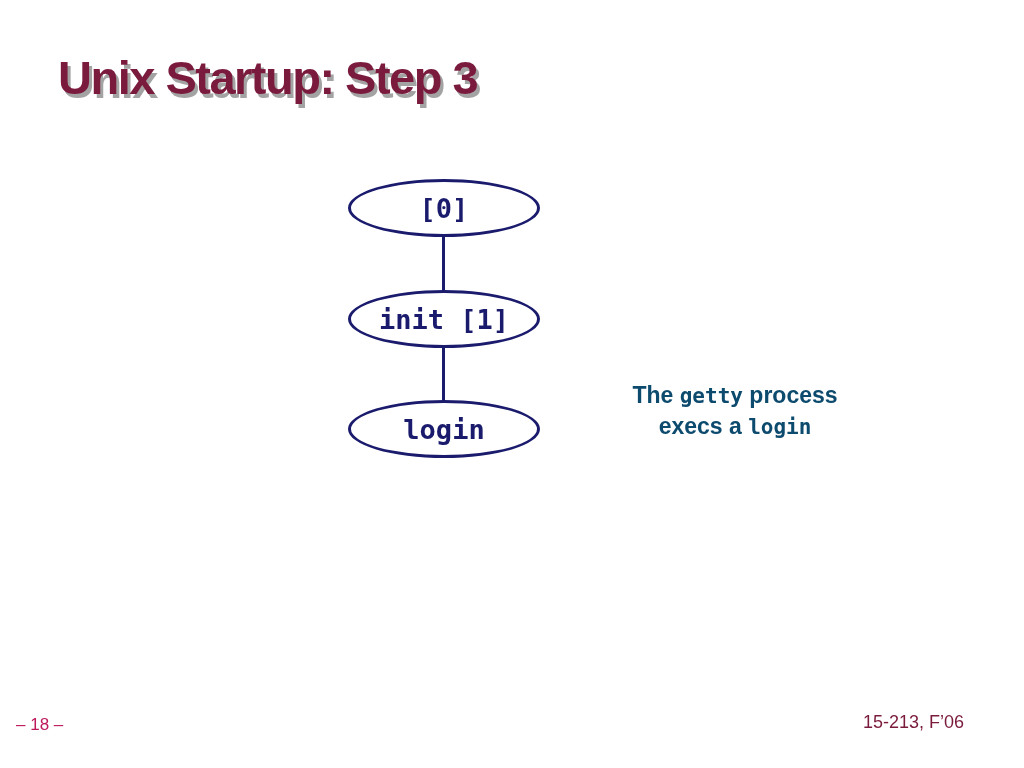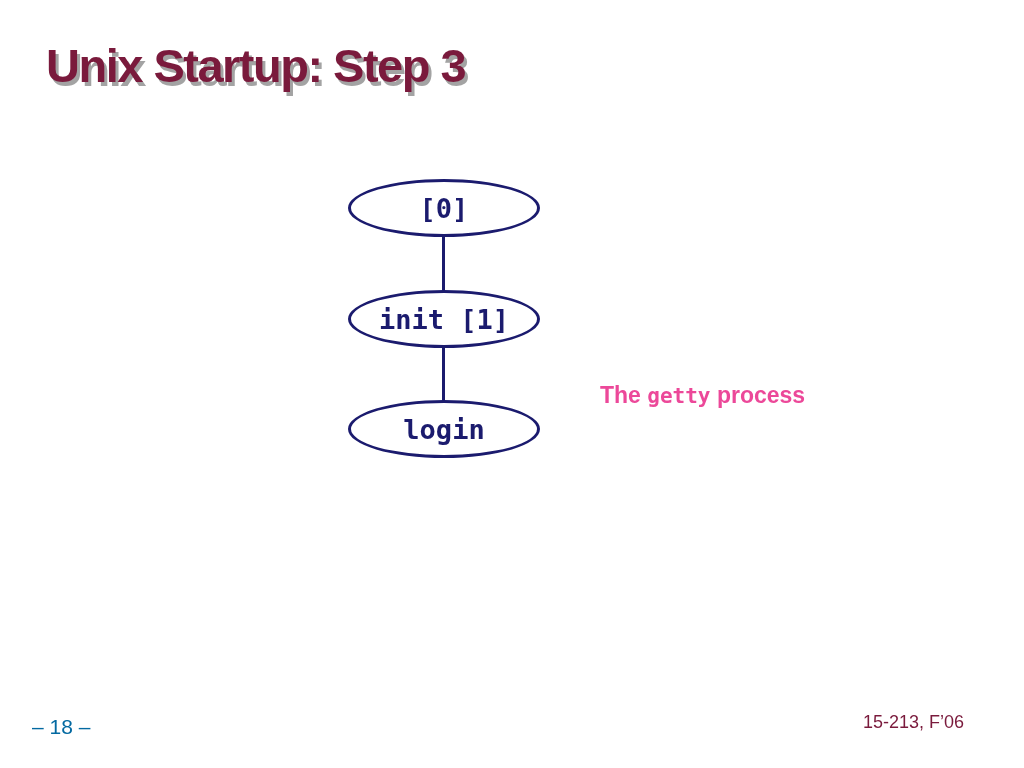--- a/index.html
+++ b/index.html
@@ -12,21 +12,21 @@
     width: 1024px;
     height: 768px;
     background: #ffffff;
     overflow: hidden;
     font-family: "Liberation Sans", sans-serif;
   }
   .title {
     position: absolute;
     left: 46px;
     top: 38px;
-    margin: 0;
+    margin: 12px;
     font-family: "Liberation Sans", sans-serif;
     font-weight: bold;
     font-size: 47px;
     letter-spacing: -1.5px;
     color: #7a1a3c;
     text-shadow: 3px 4px 0 #a3a3a3;
     white-space: nowrap;
   }
   .node {
     position: absolute;
@@ -59,38 +59,39 @@
     background: #1b1b6e;
     z-index: 1;
   }
   .connector-1 { top: 236px; height: 56px; }
   .connector-2 { top: 346px; height: 56px; }
   .annotation {
     position: absolute;
     left: 600px;
     top: 380px;
     width: 270px;
-    color: #ec4899;
+    color: #0c4a6e;
     font-family: "Liberation Sans", sans-serif;
     font-weight: bold;
     font-size: 23px;
     line-height: 30px;
+    text-align: center;
   }
   .annotation .code {
     font-family: "DejaVu Sans Mono", monospace;
     font-weight: bold;
     font-size: 21px;
   }
   .footer-page {
     position: absolute;
-    left: 32px;
+    left: 16px;
     top: 715px;
     font-family: "Liberation Sans", sans-serif;
-    font-size: 21px;
-    color: #0369a1;
+    font-size: 17px;
+    color: #be185d;
     white-space: nowrap;
   }
   .footer-course {
     position: absolute;
     right: 60px;
     top: 712px;
     font-family: "Liberation Sans", sans-serif;
     font-size: 18px;
     color: #7a1a3c;
     white-space: nowrap;
@@ -116,19 +117,20 @@
 
     <div class="connector connector-2"></div>
 
     <div class="node node-login">
       <span>login</span>
     </div>
   </div>
 
   <div class="annotation">
     <div><span>The </span><span class="code">getty</span><span> process</span></div>
+    <div><span>execs a </span><span class="code">login</span></div>
   </div>
 
   <div class="footer-page">– 18 –</div>
 
   <div class="footer-course">15-213, F’06</div>
 
 </div>
 
 </body></html>

